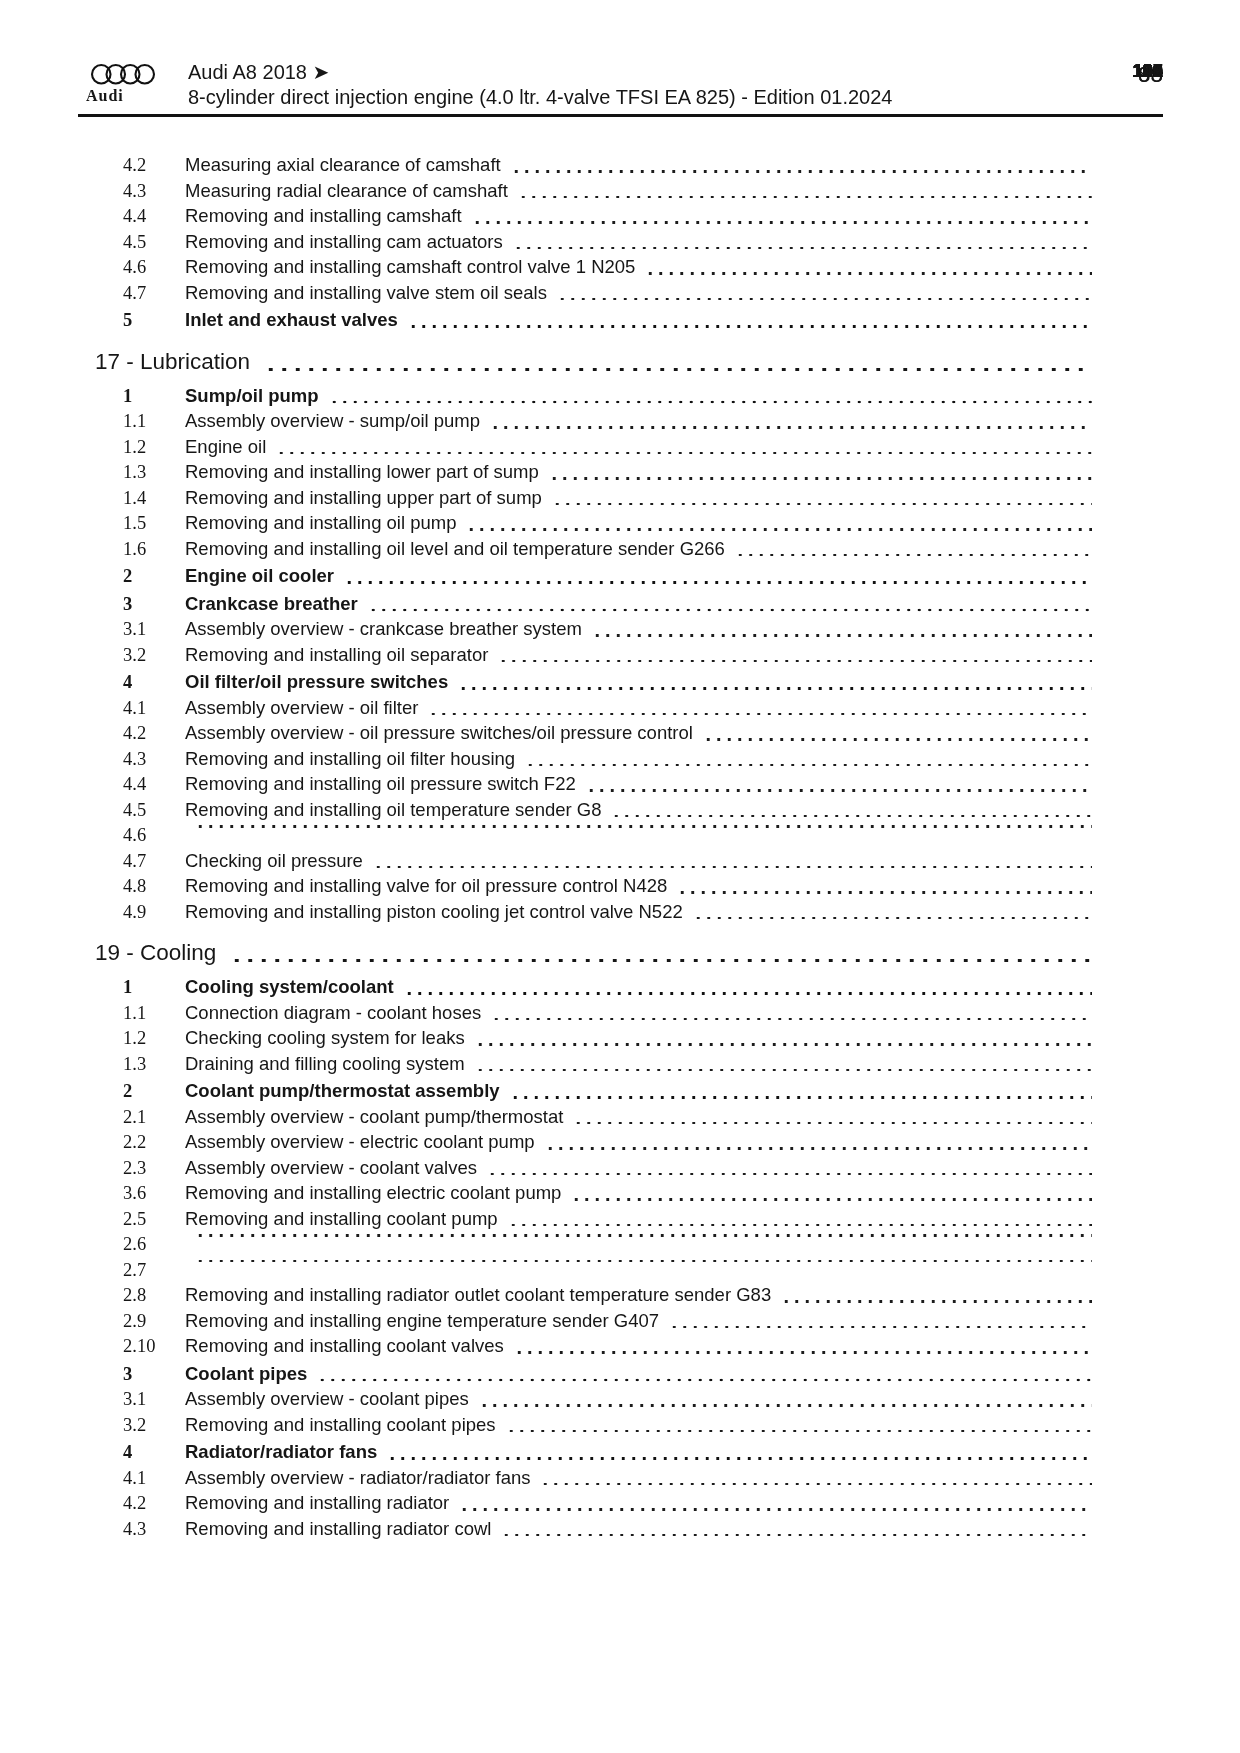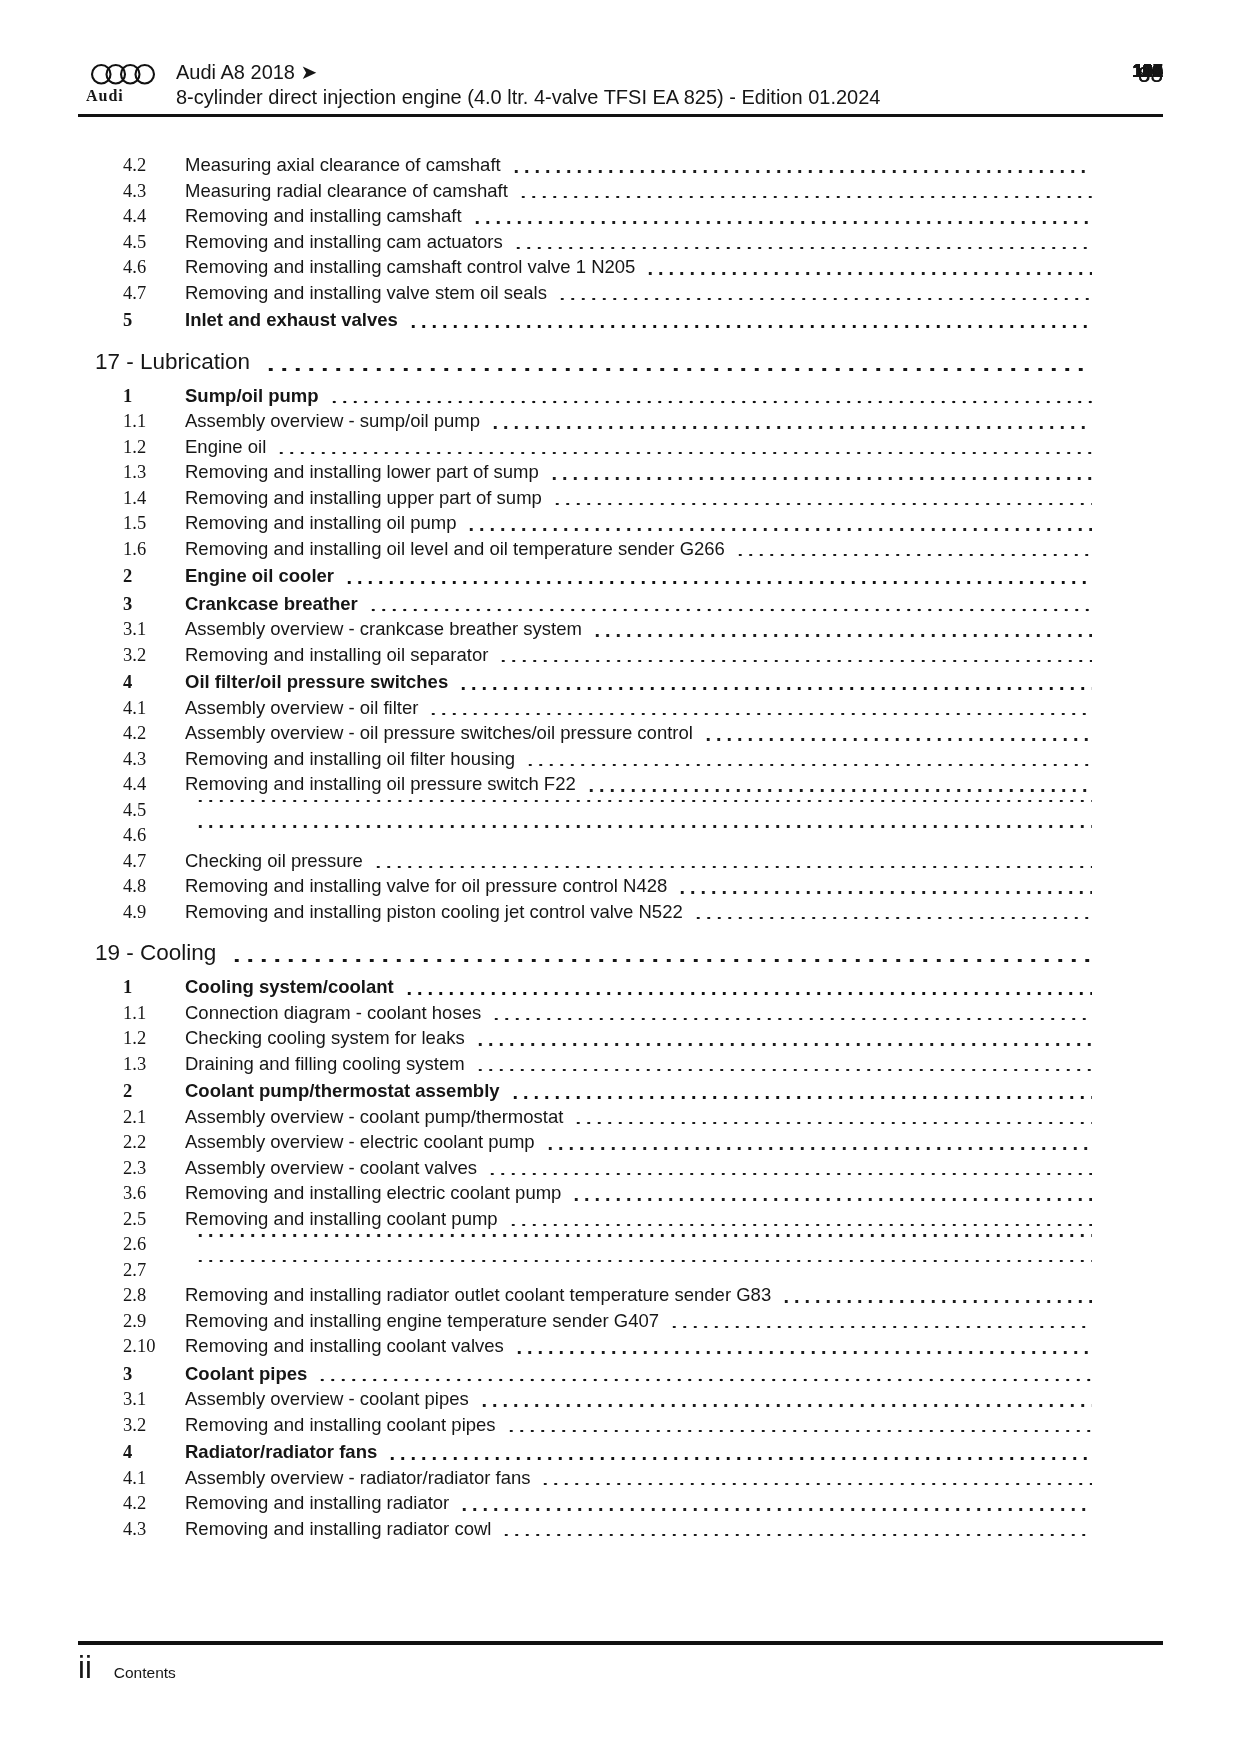--- a/index.html
+++ b/index.html
@@ -9,21 +9,21 @@
     font-family:"Liberation Sans","DejaVu Sans",sans-serif;
     -webkit-font-smoothing:antialiased;
   }
   .page{position:absolute;inset:0;padding:60px 77px 0 78px;box-sizing:border-box;}
 
   
   .header{display:flex;align-items:flex-start;}
   .logo{width:86px;flex:none;display:flex;flex-direction:column;align-items:flex-start;font-family:Liberation Serif, serif;}
   .logo svg{display:block;margin-left:12px;}
   .brand{font-weight:bold;font-size:16px;letter-spacing:1px;line-height:16px;margin-top:-2px;margin-left:8px;}
-  .header-text{margin-left:12px;font-size:20px;line-height:25px;}
+  .header-text{margin-left:24px;font-size:20px;line-height:25px;}
   .header-rule{border:none;border-top:3px solid #111;margin:4px 0 0 0;}
 
   
   .toc{margin-top:37px;margin-right:71px;}
   .row{display:flex;align-items:flex-start;font-size:18.5px;line-height:22.5px;margin:0 0 3px 45px;}
   .row .num{width:62px;flex:none;font-family:Liberation Serif, serif;}
   .row .entry{flex:1;display:flex;align-items:flex-end;min-width:0;}
   .row .title{max-width:753px;}
   .row .leader{
     flex:1;min-width:60px;height:4.5px;margin:0 0 3px 10px;
@@ -260,20 +260,21 @@
         <span class="num">4.4</span>
         <div class="entry">
           <span class="title">Removing and installing oil pressure switch F22</span>
           <span class="leader"></span>
           <span class="page">92</span>
         </div>
       </div>
       <div class="row entry">
         <span class="num">4.5</span>
         <div class="entry">
+          <span class="title">Removing and installing oil temperature sender G8</span>
           <span class="leader"></span>
           <span class="page">93</span>
         </div>
       </div>
       <div class="row entry">
         <span class="num">4.6</span>
         <div class="entry">
           <span class="leader"></span>
           <span class="page">93</span>
         </div>
@@ -478,20 +479,14 @@
       <div class="row entry">
         <span class="num">4.3</span>
         <div class="entry">
           <span class="title">Removing and installing radiator cowl</span>
           <span class="leader"></span>
           <span class="page">145</span>
         </div>
       </div>
     </div>
 
-  <div class="footer">
-    <div class="footer-inner">
-      <span class="folio">ii</span>
-      <span class="folio-label">Contents</span>
-    </div>
-  </div>
 
 </div>
 
 </body></html>

